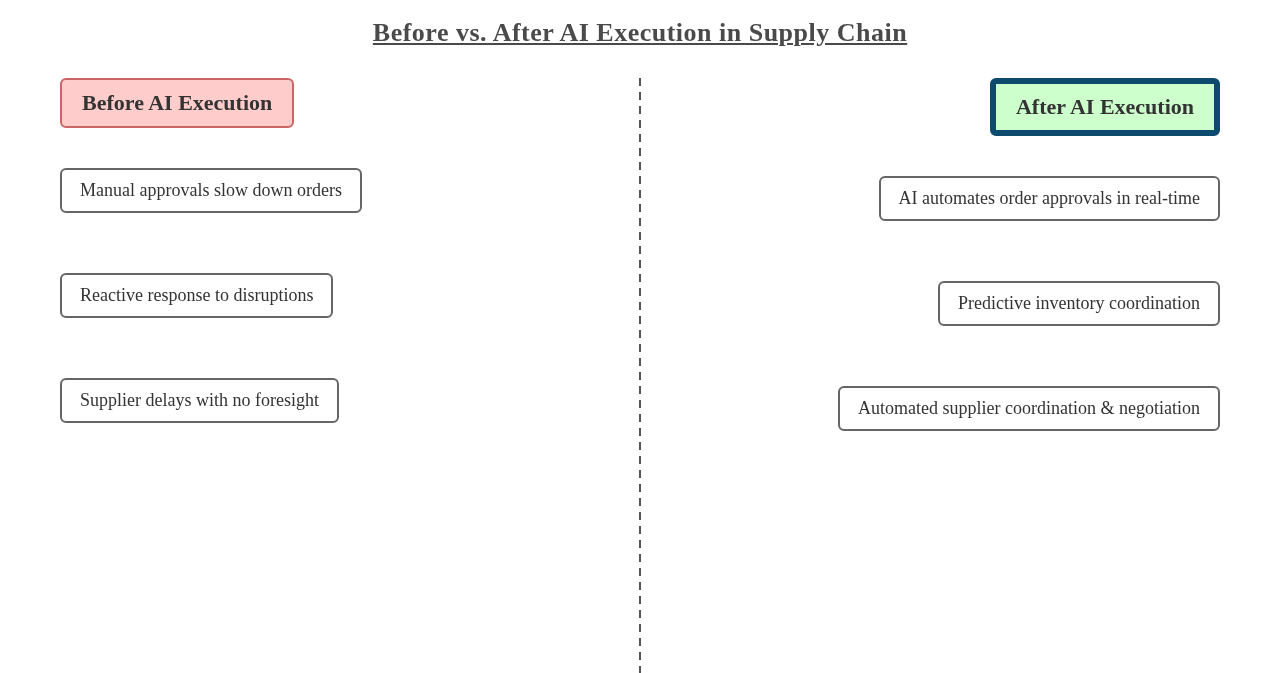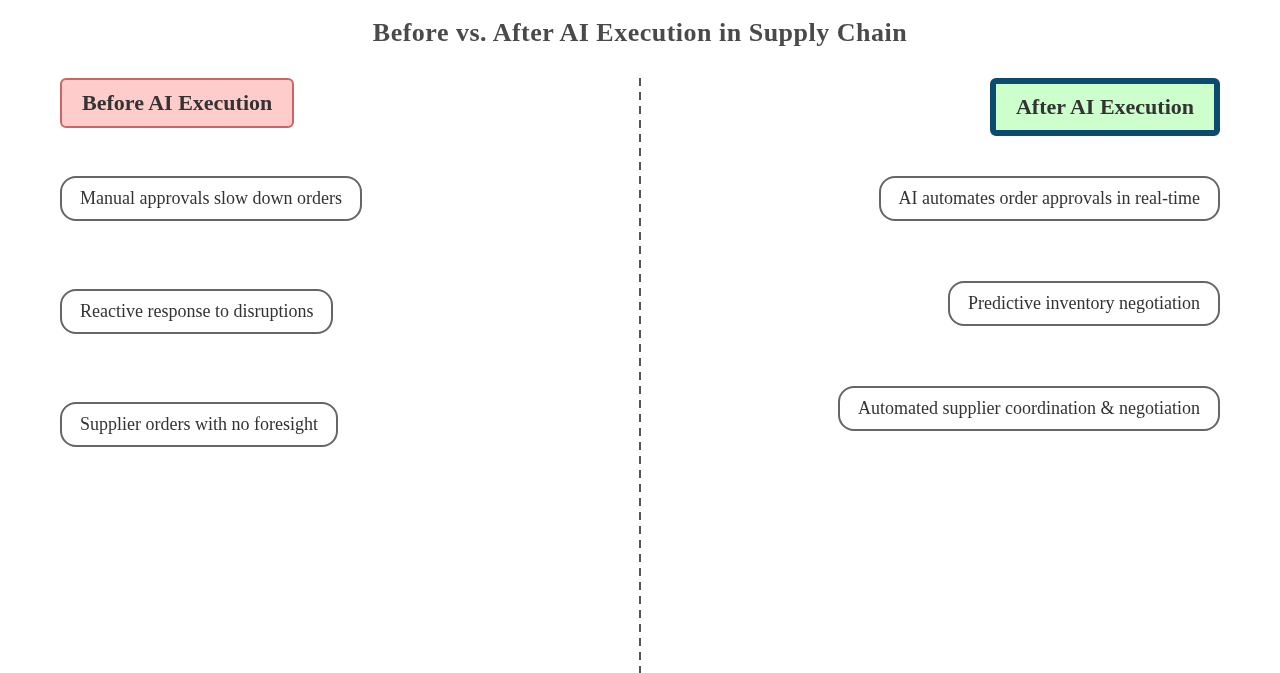--- a/index.html
+++ b/index.html
@@ -26,37 +26,37 @@
       padding-top: 18px;
     }
 
     .main-title {
       font-size: 26px;
       font-weight: bold;
       color: #4a4a4a;
       letter-spacing: 0.5px;
       margin-bottom: 30px;
       font-family: 'Georgia', serif;
+      text-decoration: underline;
     }
 
     .content-area {
       display: flex;
       width: 100%;
       flex: 1;
       position: relative;
     }
 
     .left-column {
       width: 50%;
       display: flex;
       flex-direction: column;
       align-items: flex-start;
       padding-left: 60px;
       padding-right: 40px;
-      gap: 8px;
     }
 
     .right-column {
       width: 50%;
       display: flex;
       flex-direction: column;
       align-items: flex-end;
       padding-right: 60px;
       padding-left: 40px;
     }
@@ -101,21 +101,21 @@
     }
 
     .after-header {
       background-color: #ccffcc;
       border: 6px solid #0c4a6e;
       color: #333;
     }
 
     .item-box {
       border: 2px solid #666;
-      border-radius: 16px;
+      border-radius: 6px;
       padding: 10px 18px;
       margin-bottom: 60px;
       font-size: 18px;
       color: #333;
       font-family: 'Georgia', serif;
       background: transparent;
       white-space: nowrap;
     }
 
     .left-column .item-box {
@@ -131,28 +131,28 @@
 
 <div class="page-container">
   <h1 class="main-title">Before vs. After AI Execution in Supply Chain</h1>
 
   <div class="content-area">
 
     <div class="left-column">
       <div class="section-header before-header">Before AI Execution</div>
       <div class="item-box">Manual approvals slow down orders</div>
       <div class="item-box">Reactive response to disruptions</div>
-      <div class="item-box">Supplier orders with no foresight</div>
+      <div class="item-box">Supplier delays with no foresight</div>
     </div>
 
     <div class="divider">
       <div class="divider-line"></div>
     </div>
 
     <div class="right-column">
       <div class="section-header after-header">After AI Execution</div>
       <div class="item-box">AI automates order approvals in real-time</div>
-      <div class="item-box">Predictive inventory negotiation</div>
+      <div class="item-box">Predictive inventory coordination</div>
       <div class="item-box">Automated supplier coordination &amp; negotiation</div>
     </div>
 
   </div>
 </div>
 
 </body></html>

